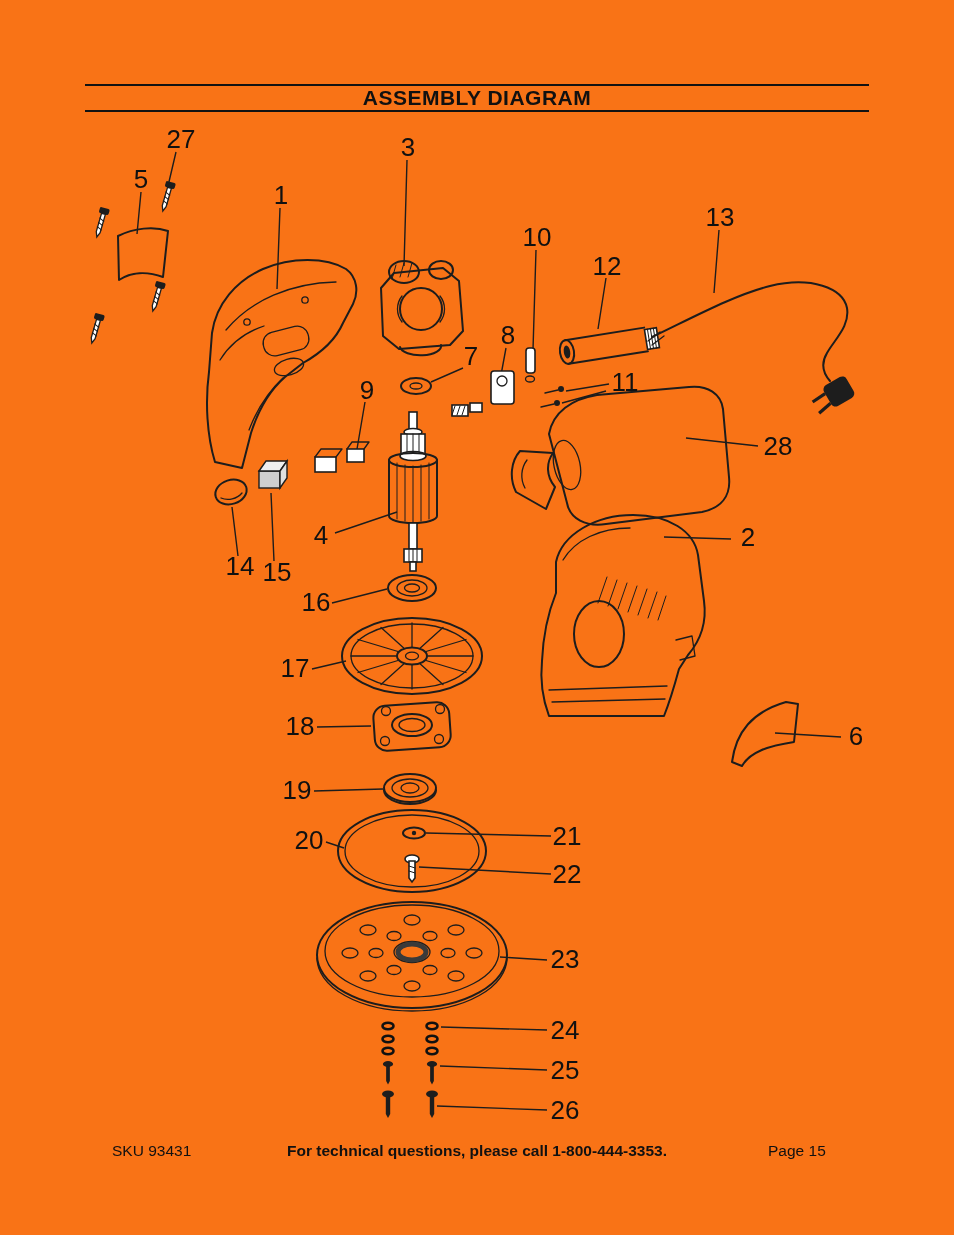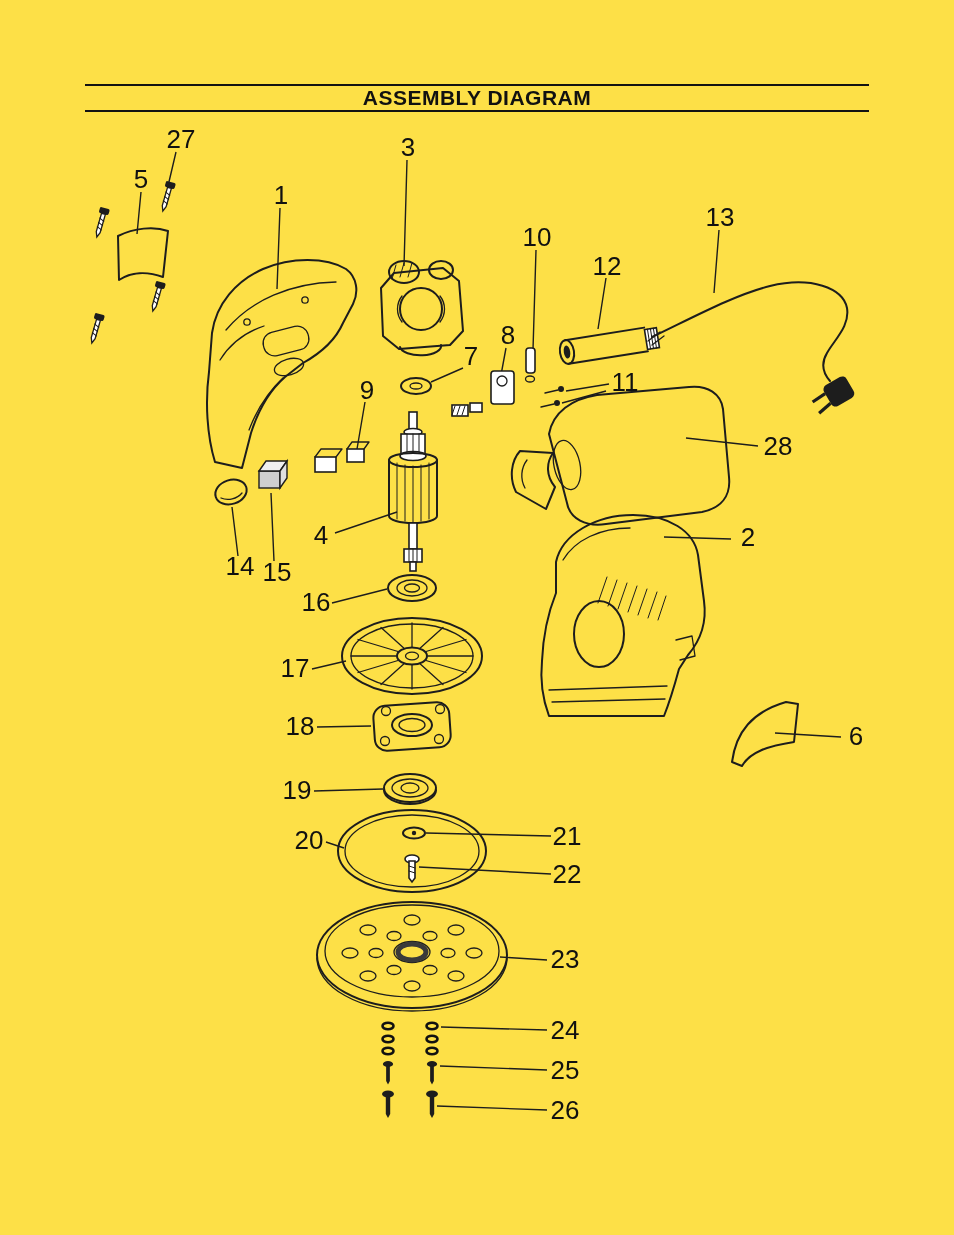--- a/index.html
+++ b/index.html
@@ -1,16 +1,16 @@
 <!DOCTYPE html>
 <html><head>
 <meta charset="utf-8">
 <style>
   html,body{margin:0;padding:0;background:#e8e8e8;}
-  .page{position:relative;width:954px;height:1235px;background:#fde047;
+  .page{position:relative;width:954px;height:1235px;background:#f97316;
         font-family:"Liberation Sans",sans-serif;color:#111;overflow:hidden;}
   .rule{position:absolute;left:85px;width:784px;height:2px;background:#121212;}
   .rule-top{top:84px;}
   .rule-bottom{top:110px;}
   .title{position:absolute;top:86px;left:0;width:100%;text-align:center;
          font-size:21px;font-weight:bold;letter-spacing:.5px;}
   .diagram{position:absolute;top:0;left:0;width:954px;height:1235px;}
   .note{position:absolute;left:643px;top:1014px;font-size:15px;line-height:19px;}
   .footer{position:absolute;top:1142px;left:0;width:100%;font-size:15.5px;}
   .footer .sku{position:absolute;left:112px;top:0;}
@@ -306,14 +306,19 @@
       <text class="callout" x="567" y="883" text-anchor="middle">22</text>
       <text class="callout" x="565" y="968" text-anchor="middle">23</text>
       <text class="callout" x="856" y="745" text-anchor="middle">6</text>
       <text class="callout" x="565" y="1039" text-anchor="middle">24</text>
       <text class="callout" x="565" y="1079" text-anchor="middle">25</text>
       <text class="callout" x="565" y="1119" text-anchor="middle">26</text>
     </g>
   </svg>
 
 
+  <div class="footer">
+    <span class="sku">SKU 93431</span>
+    <span class="support">For technical questions, please call 1-800-444-3353.</span>
+    <span class="page-num">Page 15</span>
+  </div>
 
 </div>
 
 </body></html>

